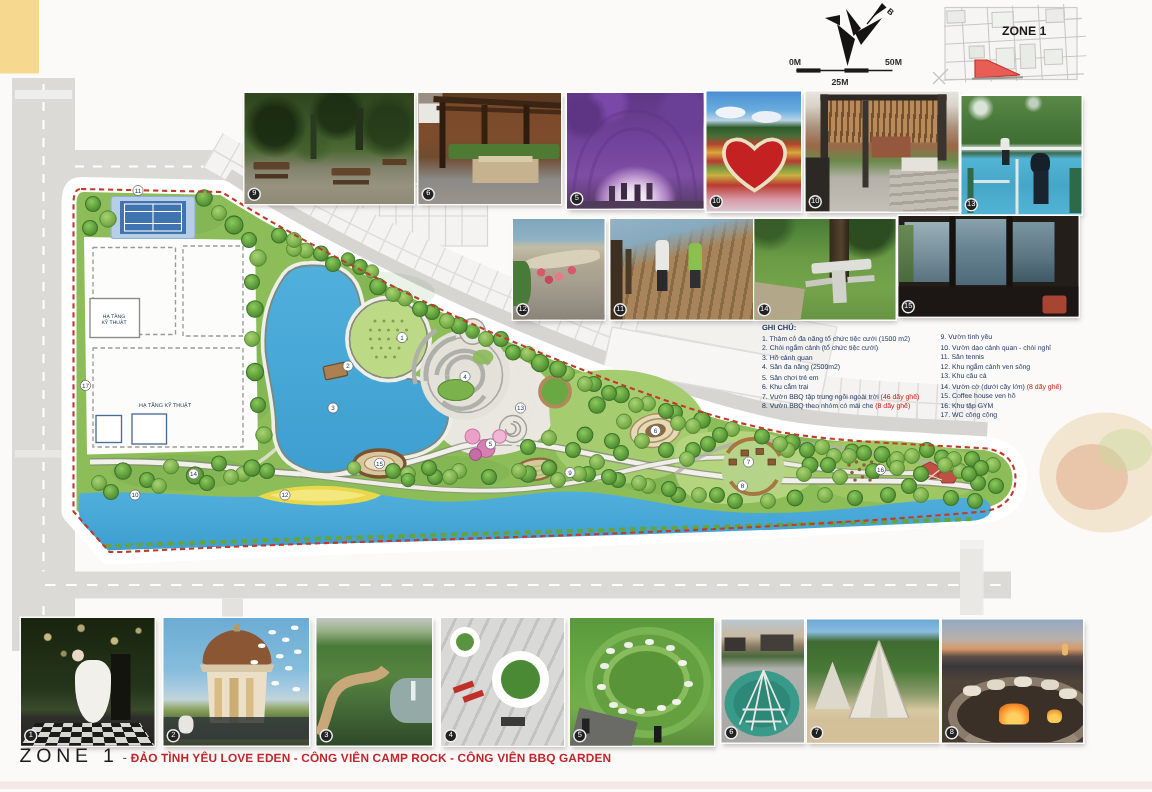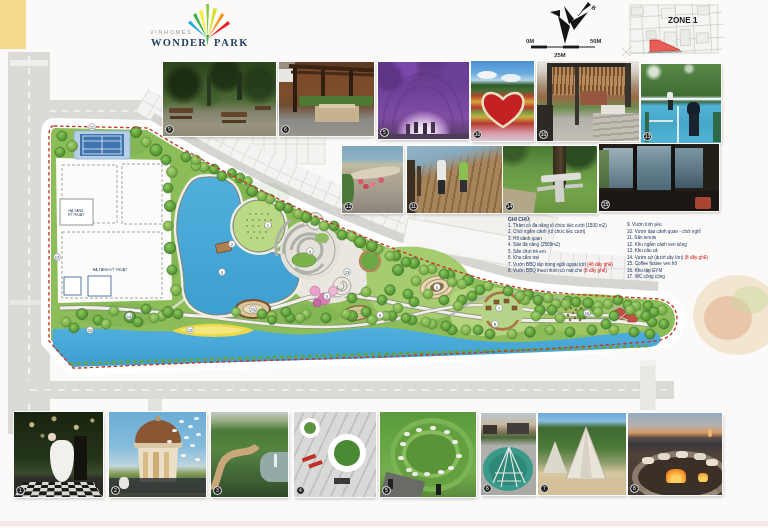--- a/index.html
+++ b/index.html
@@ -710,40 +710,20 @@
 <div style="position:absolute;left:38px;top:56px;width:20px;height:14px;background:radial-gradient(circle at 50% 80%,#ffd060 0 30%,#ff9a30 60%,#c05818 100%);border-radius:40% 40% 20% 20%;"></div>
 <div style="position:absolute;left:70px;top:60px;width:10px;height:9px;background:radial-gradient(circle at 50% 80%,#ffcc58 0 40%,#e07820 100%);border-radius:40%;"></div>
 <div style="position:absolute;right:10px;top:16px;width:4px;height:8px;background:#e8b868;border-radius:2px;"></div>
 <div class="badge">8</div>
 </div>
 
 <div style="position:absolute;left:0;top:0;width:26px;height:49px;background:#f6d98e;"></div>
 
 <div style="position:absolute;left:0;top:521px;width:768px;height:5px;background:rgba(225,165,165,0.22);"></div>
 
-<div id="logo" style="position:absolute;left:143px;top:2px;width:115px;height:46px;">
-<svg width="115" height="46" viewBox="0 0 115 46">
-
-<g>
-<path d="M64.5,36 L63.2,2 L66.2,2 Z" fill="#8cc63f"></path>
-<path d="M64,36 L56,9 L59.4,8 Z" fill="#f9ed32"></path>
-<path d="M64,36 L50,13 L53,11 Z" fill="#39b54a"></path>
-<path d="M63.5,36 L45,21 L47.2,18.4 Z" fill="#27aae1"></path>
-<path d="M65,36 L70.5,6 L74,7 Z" fill="#d7df23"></path>
-<path d="M65,36 L78.5,11 L81.4,13 Z" fill="#f7941e"></path>
-<path d="M65.5,36 L85,19 L87,22 Z" fill="#ed1c24"></path>
-<path d="M64.5,44 L63.3,33 L66,33 Z" fill="#39b54a"></path>
-</g>
-
-<text x="7" y="31.5" font-family="Liberation Sans,sans-serif" font-size="5.4" letter-spacing="1.7" fill="#9c9c9c">VINHOMES</text>
-
-<text x="8" y="43.5" font-family="Liberation Serif,serif" font-size="10.5" letter-spacing="1.3" fill="#1d3d5e" font-weight="bold">WONDER</text>
-<text x="71" y="43.5" font-family="Liberation Serif,serif" font-size="10.5" letter-spacing="1.5" fill="#1d3d5e" font-weight="bold">PARK</text>
-</svg>
-</div>
 
 <div id="north" style="position:absolute;left:518px;top:0;width:100px;height:62px;">
 <svg width="100" height="62" viewBox="0 0 100 62">
 <g fill="#141414">
 <path d="M47,44 L40,16 L52,26 Z"></path>
 <path d="M51,24 L46,6 L56,19 Z"></path>
 <path d="M52,22 L70,12 L56,30 Z"></path>
 <path d="M42,17 L32,12 L42,10 Z"></path>
 <path d="M63,12 L70,2 L73,5 Z"></path>
 </g>
@@ -808,14 +788,17 @@
 <div>11. Sân tennis</div>
 <div>12. Khu ngắm cảnh ven sông</div>
 <div>13. Khu câu cá</div>
 <div>14. Vườn cờ (dưới cây lớn) <span style="color:#cc1111;">(8 dãy ghế)</span></div>
 <div>15. Coffee house ven hồ</div>
 <div>16. Khu tập GYM</div>
 <div>17. WC công cộng</div>
 </div>
 </div>
 
+<div id="caption" style="position:absolute;left:13px;top:495px;width:640px;height:12px;white-space:nowrap;">
+<span style="font-size:13px;color:#1a1a1a;letter-spacing:3.2px;">ZONE 1</span><span style="font-size:9px;color:#555;"> - </span><span style="font-size:7.9px;color:#c0272d;font-weight:bold;letter-spacing:0.1px;">ĐẢO TÌNH YÊU LOVE EDEN - CÔNG VIÊN CAMP ROCK - CÔNG VIÊN BBQ GARDEN</span>
+</div>
 
 </div>
 
 </body></html>

